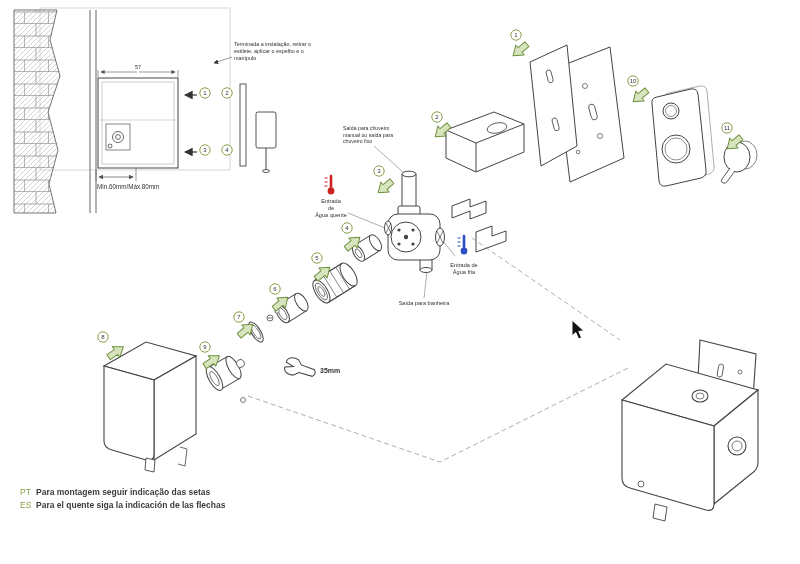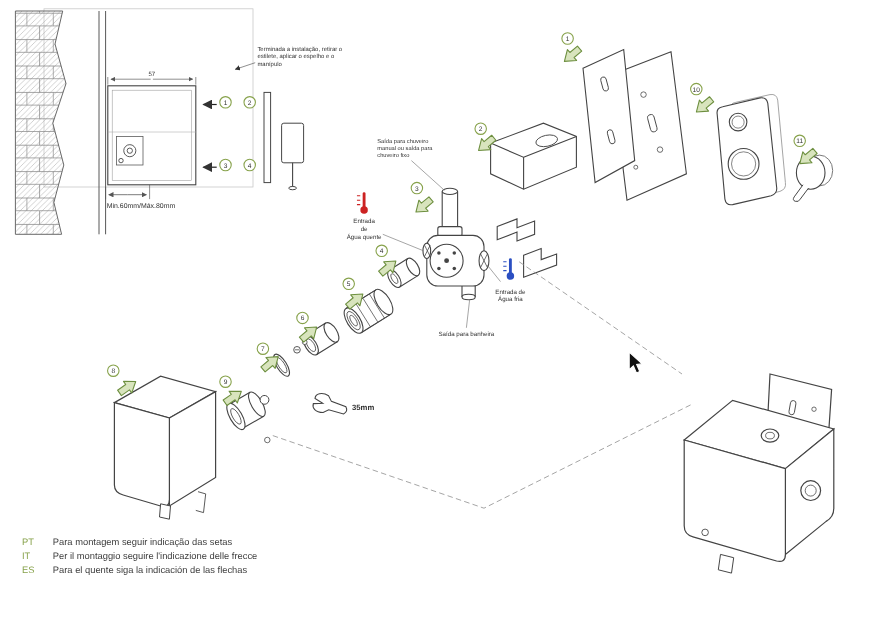--- a/index.html
+++ b/index.html
@@ -8,23 +8,23 @@
     background:#ffffff;
     font-family:"Liberation Sans", sans-serif;
   }
   .canvas{position:absolute;left:0;top:0;width:800px;height:564px;}
   svg text{font-family:"Liberation Sans", sans-serif;fill:#333;}
   .langs{
     position:absolute;left:20px;top:486px;
     font-size:8.5px;line-height:13px;color:#3c3c3c;white-space:nowrap;
   }
   .lang-row .code{
-    display:inline-block;width:28px;color:var(--accent_green,#87a24b);
+    display:inline-block;width:16px;color:var(--accent_green,#87a24b);
   }
-  .lang-row .txt{color:#3c3c3c;}
+  .lang-row .txt{color:#3c3c3c;font-weight:bold;}
 </style>
 </head>
 <body>
 
 <div class="canvas">
 <svg width="800" height="564" viewBox="0 0 800 564">
   <defs>
     <pattern id="brick" width="24" height="24" patternUnits="userSpaceOnUse">
       <path d="M0,12 H24 M0,23.6 H24 M12,0 V12 M0.35,12 V23.6" stroke="#8a8a8a" stroke-width="0.7" fill="none"></path>
     </pattern>
@@ -345,16 +345,15 @@
     <circle cx="641" cy="484" r="3" fill="none" stroke-width="0.8"></circle>
     <path d="M655,504 l12,3 l-2,14 l-12,-3 Z" stroke-width="0.9"></path>
   </g>
 
   <path d="M572,320 l0,16 l3.8,-3.4 l2.8,6.4 l3,-1.3 l-2.8,-6.3 l5,-0.6 Z" fill="#111" stroke="#fff" stroke-width="1"></path>
 </svg>
 
   
   <div class="langs">
     <div class="lang-row"><span class="code">PT</span><span class="txt">Para montagem seguir indicação das setas</span></div>
-    <div class="lang-row"><span class="code">IT</span><span class="txt">Per il montaggio seguire l'indicazione delle frecce</span></div>
     <div class="lang-row"><span class="code">ES</span><span class="txt">Para el quente siga la indicación de las flechas</span></div>
   </div>
 </div>
 
 </body></html>

